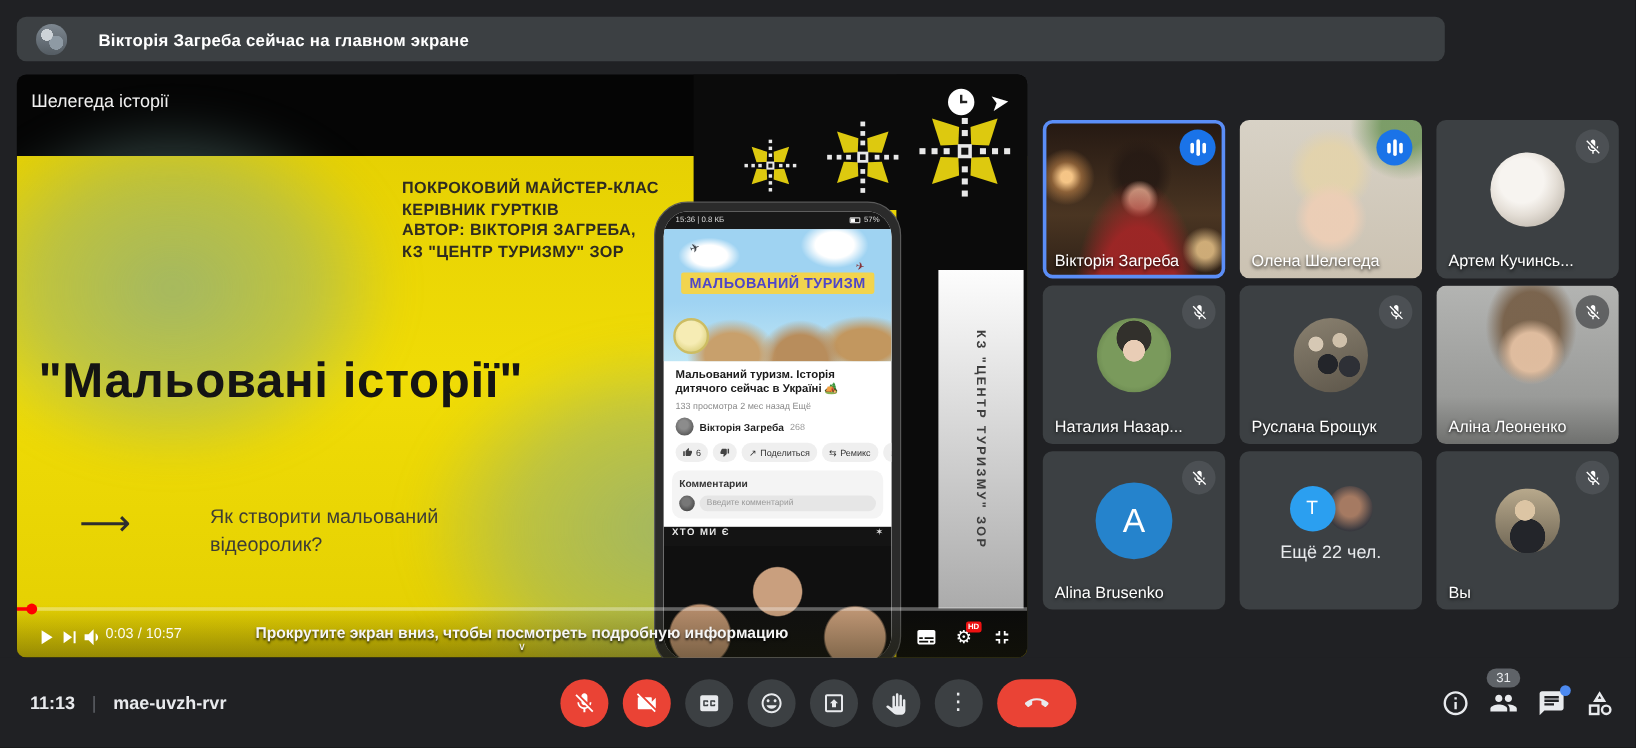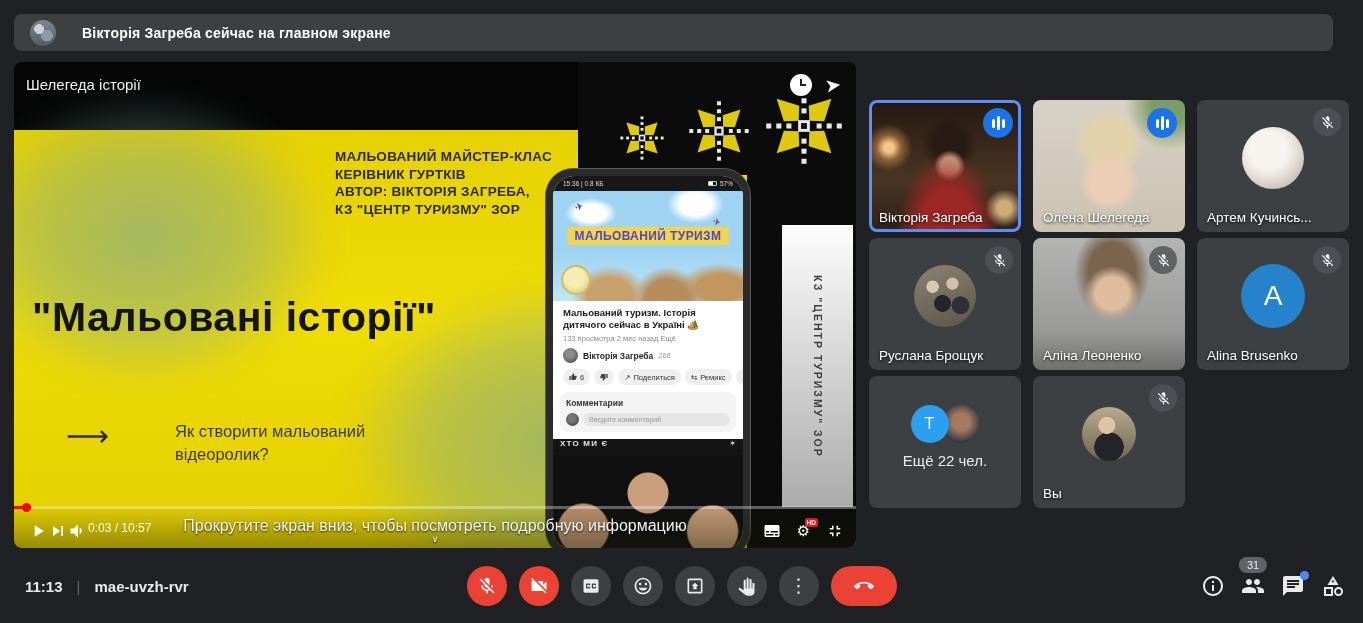--- a/index.html
+++ b/index.html
@@ -1,20 +1,20 @@
 <!DOCTYPE html>
 <html><head>
 <meta charset="utf-8">
 <style>
   * { margin:0; padding:0; box-sizing:border-box; }
   body { background:#111; font-family:"Liberation Sans", sans-serif; }
   .page { position:relative; width:1363px; height:623px; background:#202124; overflow:hidden; }
 
   
-  .banner { position:absolute; left:14px; top:14px; width:1319px; height:37px;
+  .banner { position:absolute; left:14px; top:14px; width:1190px; height:37px;
     background:#3c4043; border-radius:8px; display:flex; align-items:center; }
   .banner-avatar { width:26px; height:26px; border-radius:50%; margin-left:16px;
     background:radial-gradient(circle at 35% 35%, #cdd3d8 0 20%, rgba(0,0,0,0) 21%),
                radial-gradient(circle at 65% 60%, #8e9aa4 0 25%, rgba(0,0,0,0) 26%),
                linear-gradient(#7d8790,#545c63); }
   .banner-text { margin-left:26px; color:#fff; font-size:14px; font-weight:700; letter-spacing:.2px; }
 
   
   .player { position:absolute; left:14px; top:62px; width:842px; height:486px;
     background:#050505; border-radius:8px; overflow:hidden; }
@@ -104,21 +104,21 @@
   
   .vid-controls { position:absolute; left:0; right:0; bottom:0; height:44px; z-index:6;
     background:linear-gradient(rgba(0,0,0,0), rgba(25,25,5,.38)); }
   .progress { position:absolute; left:0; right:0; top:2px; height:3px; background:rgba(255,255,255,.34); }
   .progress .fill { position:absolute; left:0; top:0; height:3px; width:12px; background:#f00; }
   .progress .knob { position:absolute; left:8px; top:-3px; width:9px; height:9px; border-radius:50%; background:#f00; }
   .ctrl-row { position:absolute; left:14px; bottom:7px; display:flex; }
   .ctrl-row svg { fill:#fff; width:20px; height:20px; display:block; }
   .vtime { color:rgba(255,255,255,.95); font-size:12px; }
   .hint-wrap { position:absolute; left:50%; bottom:5px; transform:translateX(-50%); text-align:center; }
-  .hint { color:#f5f5f5; font-size:16px; text-shadow:0 1px 2px rgba(0,0,0,.8); white-space:nowrap; }
+  .hint { color:#f5f5f5; font-size:13px; text-shadow:0 1px 2px rgba(0,0,0,.8); white-space:nowrap;font-weight:bold; }
   .hint-chev { color:#f5f5f5; font-size:9px; line-height:8px; text-shadow:0 1px 2px rgba(0,0,0,.8); }
   .ctrl-right { position:absolute; right:12px; bottom:8px; display:flex; align-items:center; gap:16px; }
   .ctrl-right svg { fill:#fff; width:18px; height:18px; display:block; }
   .hd-wrap { position:relative; color:#fff; font-size:15px; }
   .hd-badge { position:absolute; right:-8px; top:-4px; background:#e11; color:#fff; font-size:6.5px;
     font-weight:700; border-radius:2px; padding:1px 2px; }
 
   
   .tiles { position:absolute; left:869px; top:100px; width:480px;
     display:grid; grid-template-columns:repeat(3,152px); grid-auto-rows:132px; column-gap:12px; row-gap:6px; }
@@ -330,21 +330,21 @@
         </svg>
       <svg class="star" style="left:184px; top:22px; width:84px; height:84px">
           <use href="#vysh-star"></use>
         </svg>
     </div>
     <div class="side-card">
       <span>КЗ "ЦЕНТР ТУРИЗМУ" ЗОР</span>
     </div>
 
     <div class="slide-info">
-      <div>МАЛЬОВАНИЙ МАЙСТЕР-КЛАС</div>
+      <div>ПОКРОКОВИЙ МАЙСТЕР-КЛАС</div>
       <div>КЕРІВНИК ГУРТКІВ</div>
       <div>АВТОР: ВІКТОРІЯ ЗАГРЕБА,</div>
       <div>КЗ "ЦЕНТР ТУРИЗМУ" ЗОР</div>
     </div>
     <div class="slide-headline">"Мальовані історії"</div>
     <div class="slide-arrow">⟶</div>
     <div class="slide-question">
       <div>Як створити мальований</div>
       <div>відеоролик?</div>
     </div>
@@ -466,20 +466,29 @@
     <div class="tile">
       <div class="badge mute">
           <svg>
             <use href="#ic-micoff"></use>
           </svg>
         </div>
       <div class="avatar av64 av-cat"></div>
       <div class="tile-name">Артем Кучинсь...</div>
     </div>
 
+    <div class="tile">
+      <div class="badge mute">
+          <svg>
+            <use href="#ic-micoff"></use>
+          </svg>
+        </div>
+      <div class="avatar av64 av-nat"></div>
+      <div class="tile-name">Наталия Назар...</div>
+    </div>
 
     <div class="tile">
       <div class="badge mute">
           <svg>
             <use href="#ic-micoff"></use>
           </svg>
         </div>
       <div class="avatar av64 av-rus"></div>
       <div class="tile-name">Руслана Брощук</div>
     </div>

